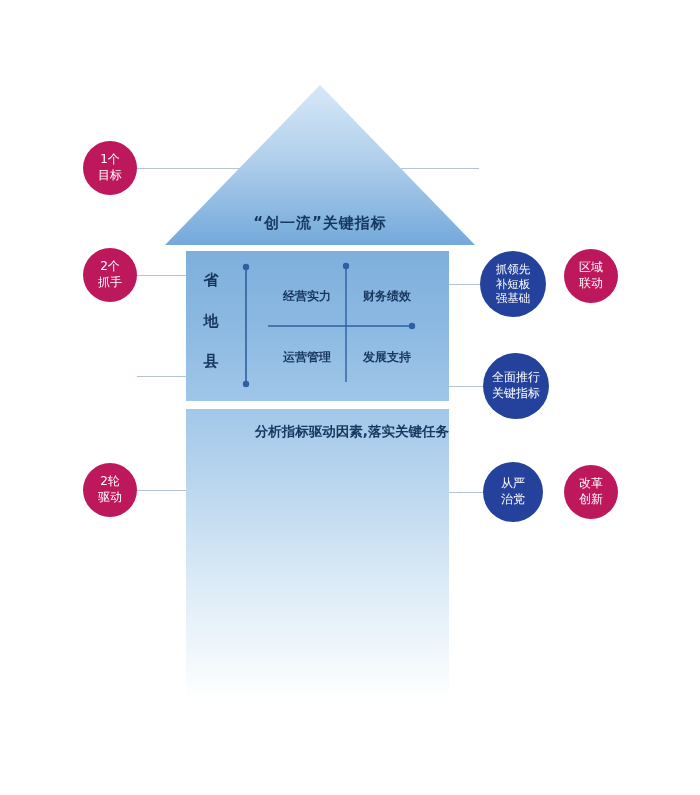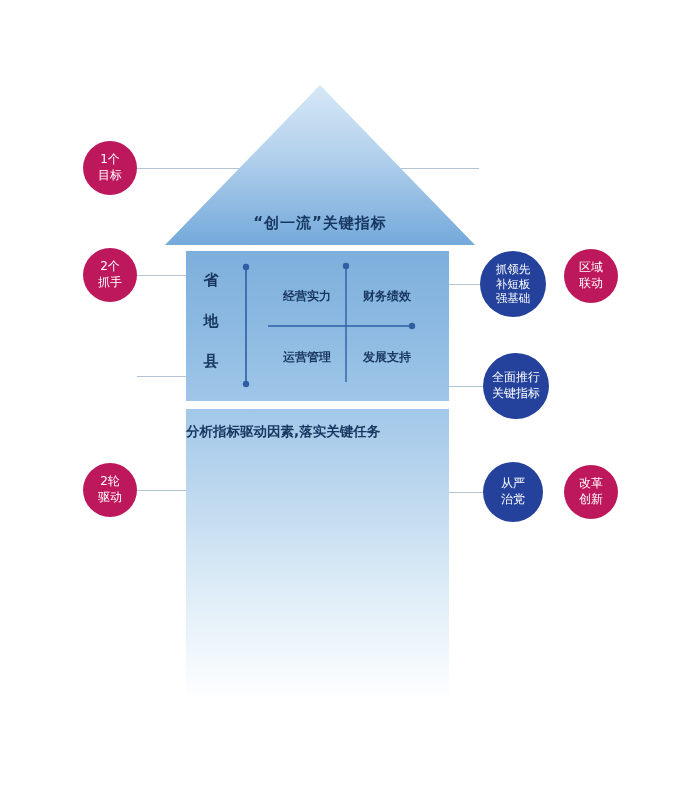--- a/index.html
+++ b/index.html
@@ -20,21 +20,21 @@
     background:linear-gradient(180deg,#7eafdc 0%,#8ab8e1 15%,#9fc6e8 33%,#a3c8e9 36%,#bfd9ef 55%,#ddecf7 75%,rgba(255,255,255,0) 100%);
   }
   .shaft-divider{position:absolute;left:180px;top:401px;width:275px;height:8px;background:#ffffff;z-index:3;}
   
   .head-label{
     position:absolute;left:185px;top:214px;width:270px;z-index:4;
     text-align:center;font-size:15px;font-weight:bold;color:#16375f;letter-spacing:1px;
   }
   .task-label{
     position:absolute;left:186px;top:423px;width:263px;z-index:4;
-    text-align:left;font-size:13.5px;font-weight:bold;color:#16375f;
+    text-align:right;font-size:13.5px;font-weight:bold;color:#16375f;
   }
   
   .matrix{position:absolute;left:186px;top:251px;width:263px;height:150px;z-index:4;}
   .matrix svg{position:absolute;left:0;top:0;}
   .level{position:absolute;left:10px;width:30px;text-align:center;font-size:15px;font-weight:600;color:#17365e;}
   .quad{position:absolute;width:100px;text-align:center;font-size:12px;font-weight:bold;color:#17365e;line-height:18px;}
   
   .circle{
     position:absolute;border-radius:50%;color:#ffffff;z-index:5;
     display:flex;align-items:center;justify-content:center;

